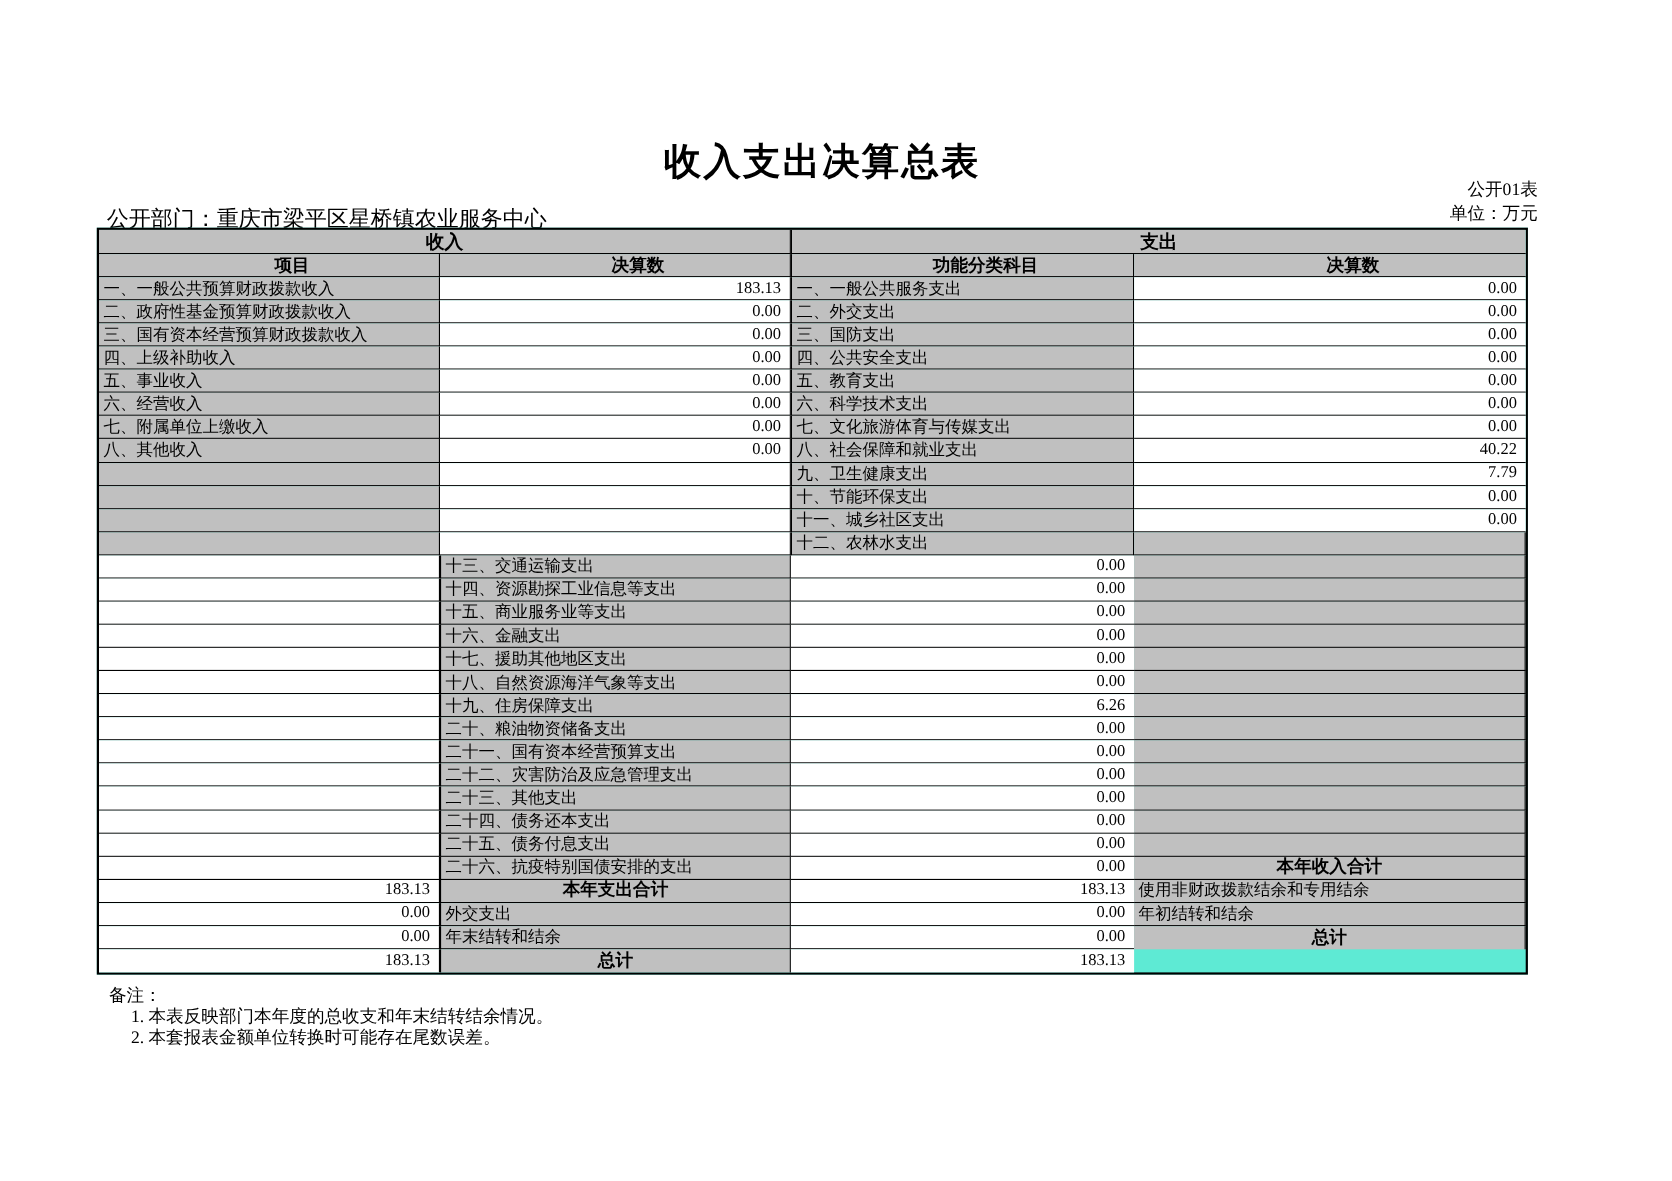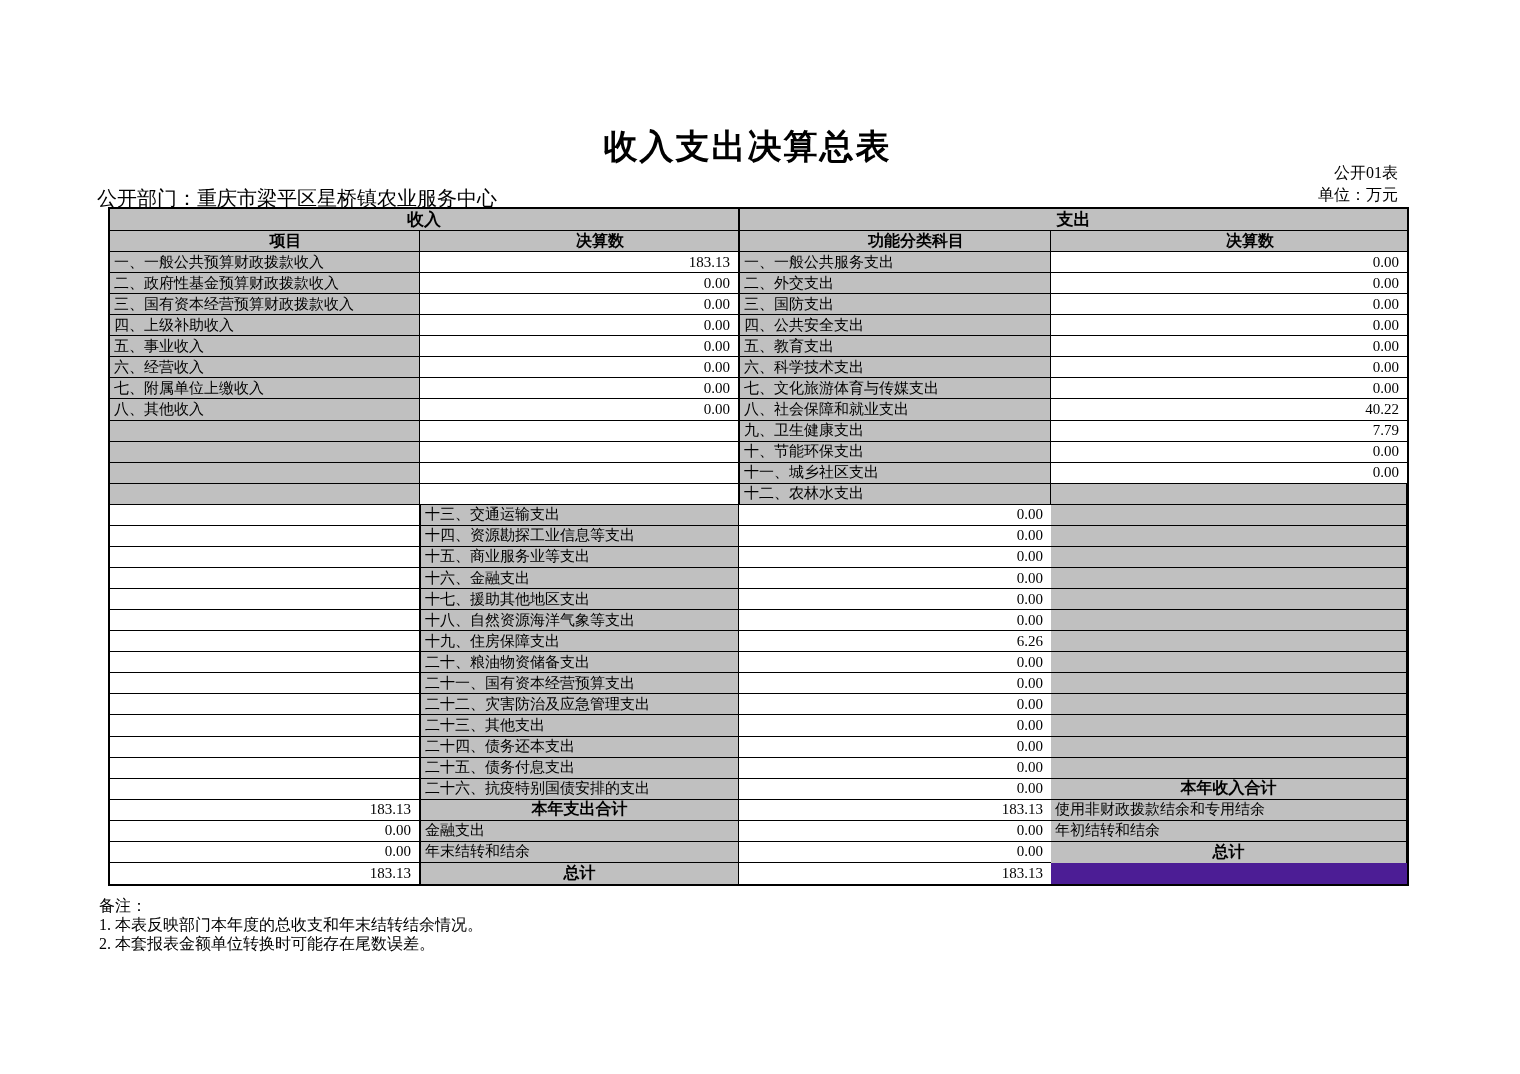--- a/index.html
+++ b/index.html
@@ -27,27 +27,27 @@
     font-size: 16px; line-height: 22px;
   }
   #dept-line {
     position: absolute;
     left: 97px; top: 185px;
     font-size: 20px;
   }
 
   #main-table {
     position: absolute;
-    left: 108px; top: 207px;
+    left: 88px; top: 207px;
     width: 1301px; height: 679px;
     border: 2px solid #000;
     display: grid;
     grid-template-columns: 310px 319px 312px 356px;
     grid-template-rows: 22px 21px repeat(30, 1fr);
-    background: #4c1d95;
+    background: #5eead4;
   }
   .cell {
     border-right: 1px solid #000;
     border-bottom: 1px solid #000;
     display: flex;
     align-items: center;
     overflow: hidden;
     white-space: nowrap;
   }
   .cell.no-right { border-right: none; }
@@ -80,21 +80,21 @@
     padding-left: 0;
   }
 
   #notes {
     position: absolute;
     left: 99px; top: 896px;
     font-size: 16px; line-height: 19px;
     display: flex;
     flex-direction: column;
   }
-  #notes .note-lines { display: flex; flex-direction: column; }
+  #notes .note-lines { display: flex; flex-direction: column; margin-left: 20px; }
 </style>
 </head>
 <body>
 
 <div id="page">
 
   <div id="doc-title">收入支出决算总表</div>
 
   <div id="meta-block">
     <div>公开01表</div>
@@ -215,21 +215,21 @@
       <div class="cell label-cell"></div>
       <div class="cell value-cell"></div>
       <div class="cell label-cell divider-left">二十六、抗疫特别国债安排的支出</div>
       <div class="cell value-cell no-right">0.00</div>
       <div class="cell label-cell total">本年收入合计</div>
       <div class="cell value-cell">183.13</div>
       <div class="cell label-cell divider-left total">本年支出合计</div>
       <div class="cell value-cell no-right">183.13</div>
       <div class="cell label-cell">使用非财政拨款结余和专用结余</div>
       <div class="cell value-cell">0.00</div>
-      <div class="cell label-cell divider-left">金融支出</div>
+      <div class="cell label-cell divider-left">外交支出</div>
       <div class="cell value-cell no-right">0.00</div>
       <div class="cell label-cell">年初结转和结余</div>
       <div class="cell value-cell">0.00</div>
       <div class="cell label-cell divider-left">年末结转和结余</div>
       <div class="cell value-cell no-right">0.00</div>
       <div class="cell label-cell total no-bottom">总计</div>
       <div class="cell value-cell no-bottom">183.13</div>
       <div class="cell label-cell divider-left total no-bottom">总计</div>
       <div class="cell value-cell no-right no-bottom">183.13</div>
     </div>

